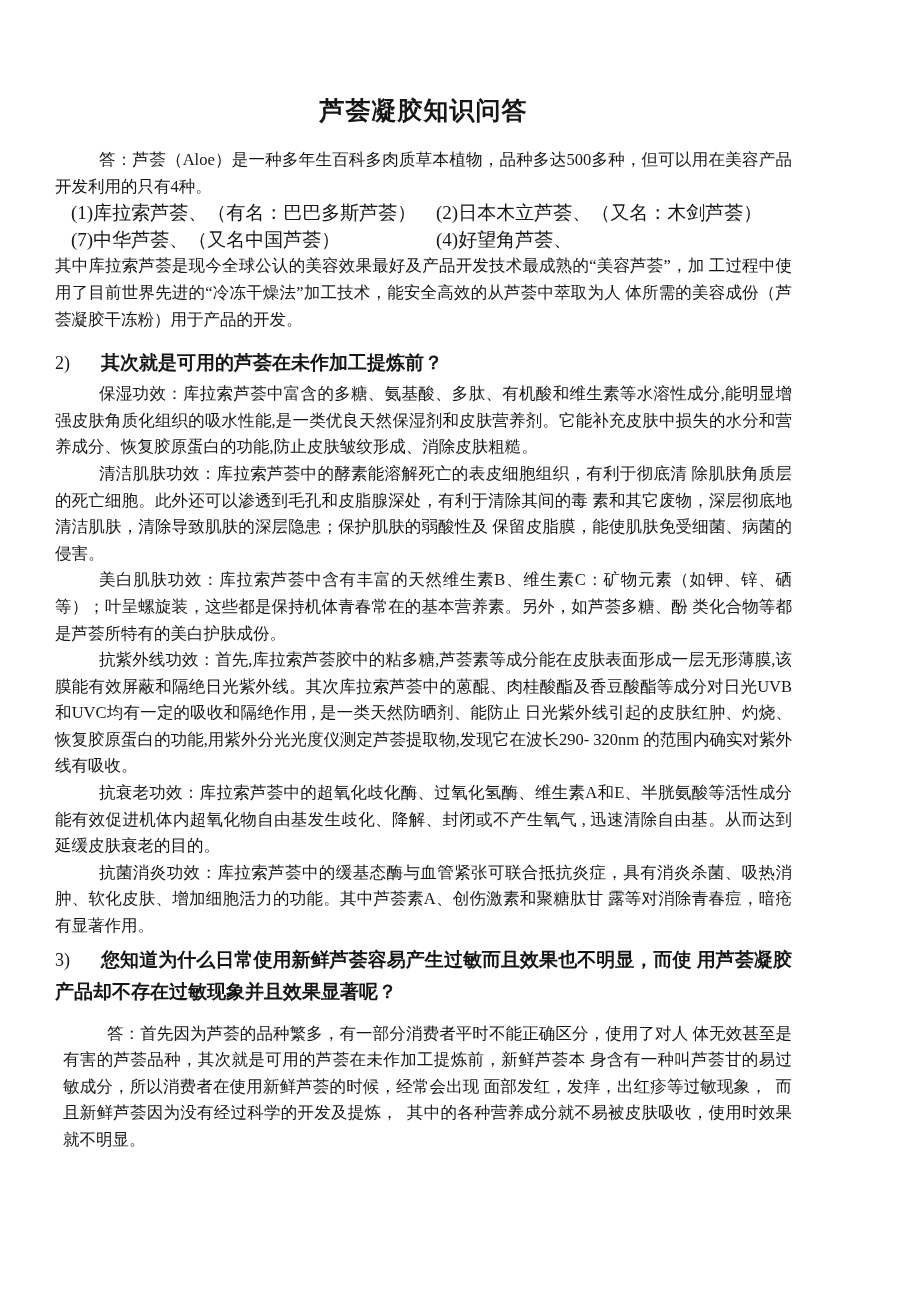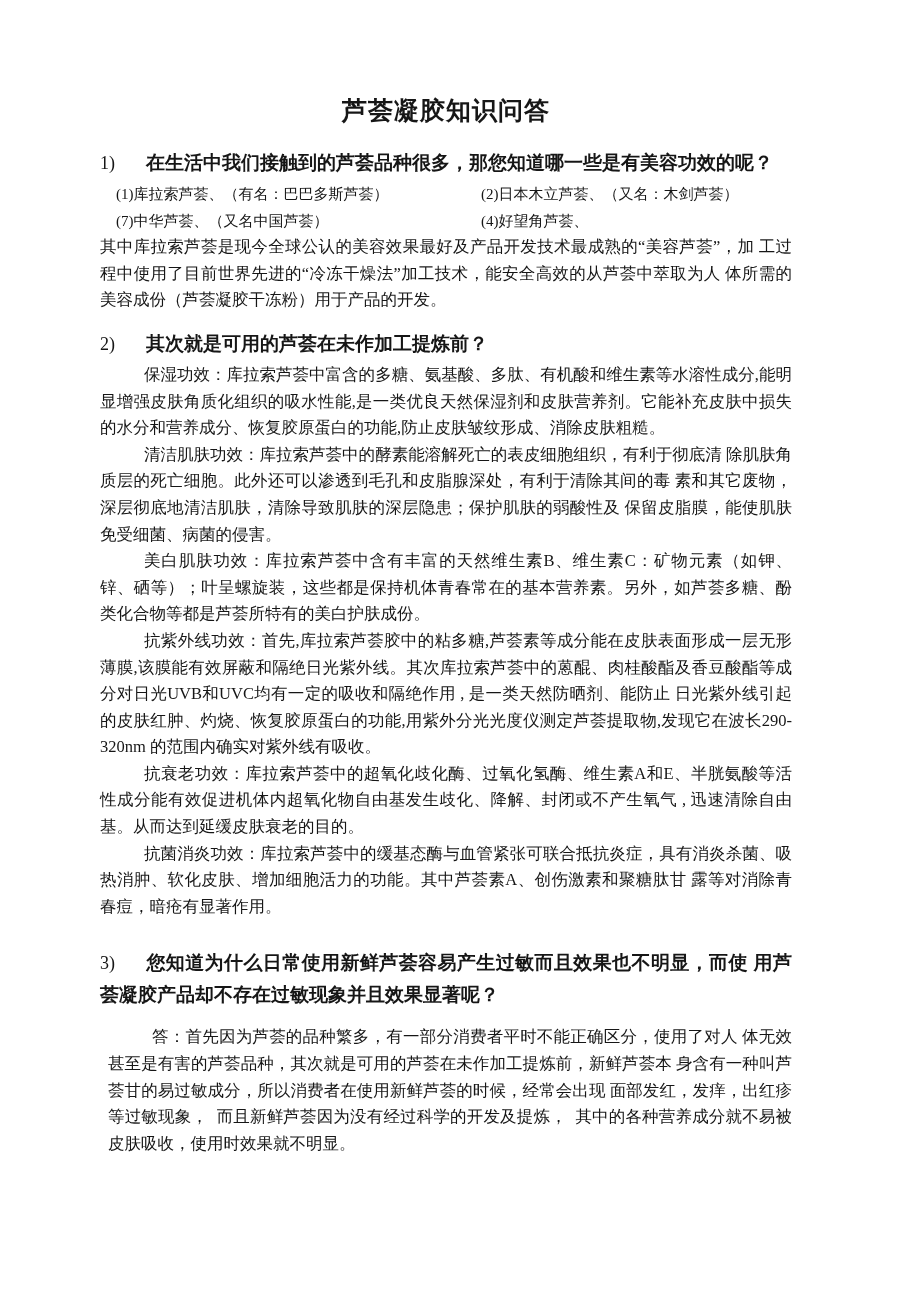--- a/index.html
+++ b/index.html
@@ -8,21 +8,21 @@
     height: 1302px;
     background: #ffffff;
     color: #161616;
     font-family: "Liberation Serif", "DejaVu Serif", serif;
     overflow: hidden;
   }
   .page {
     box-sizing: border-box;
     width: 920px;
     height: 924px;
-    padding: 95px 128px 40px 100px;
+    padding: 95px 128px 40px 55px;
   }
   .doc-title {
     margin: 0 0 22px 0;
     font-family: "Liberation Sans", "DejaVu Sans", sans-serif;
     font-weight: 700;
     font-size: 25px;
     line-height: 30px;
     text-align: center;
     letter-spacing: 1px;
   }
@@ -47,38 +47,36 @@
     line-height: 26.6px;
     text-align: justify;
     text-justify: inter-character;
     white-space: pre-wrap;
   }
   .para.indent { text-indent: 44px; }
   .list-row {
     display: grid;
     grid-template-columns: 365px auto;
     padding-left: 16px;
-    font-size: 15px;
+    font-size: 19px;
     line-height: 26.6px;
   }
   .list-cell { white-space: pre-wrap; }
-  .q3-heading { margin-top: 27px; }
+  .q3-heading { margin-top: 4px; }
   .q3-answer { margin-top: 14px; margin-left: 8px; }
 </style>
 </head>
 <body>
 
 <div class="page">
 
   <h1 class="doc-title">芦荟凝胶知识问答</h1>
 
   <section>
-    <div class="q-heading">
-      <span class="q-num">1)</span><span>在生活中我们接触到的芦荟品种很多，那您知道哪一些是有美容功效的呢？</span>
-    </div>
+    <p class="para indent">答：芦荟（Aloe）是一种多年生百科多肉质草本植物，品种多达500多种，但可以用在美容产品开发利用的只有4种。</p>
     <div class="list-row">
       <span class="list-cell">(1)库拉索芦荟、（有名：巴巴多斯芦荟）</span>
       <span class="list-cell">(2)日本木立芦荟、（又名：木剑芦荟）</span>
     </div>
     <div class="list-row">
       <span class="list-cell">(7)中华芦荟、（又名中国芦荟）</span>
       <span class="list-cell">(4)好望角芦荟、</span>
     </div>
     <p class="para">其中库拉索芦荟是现今全球公认的美容效果最好及产品开发技术最成熟的“美容芦荟”，加 工过程中使用了目前世界先进的“冷冻干燥法”加工技术，能安全高效的从芦荟中萃取为人 体所需的美容成份（芦荟凝胶干冻粉）用于产品的开发。</p>
   </section>

